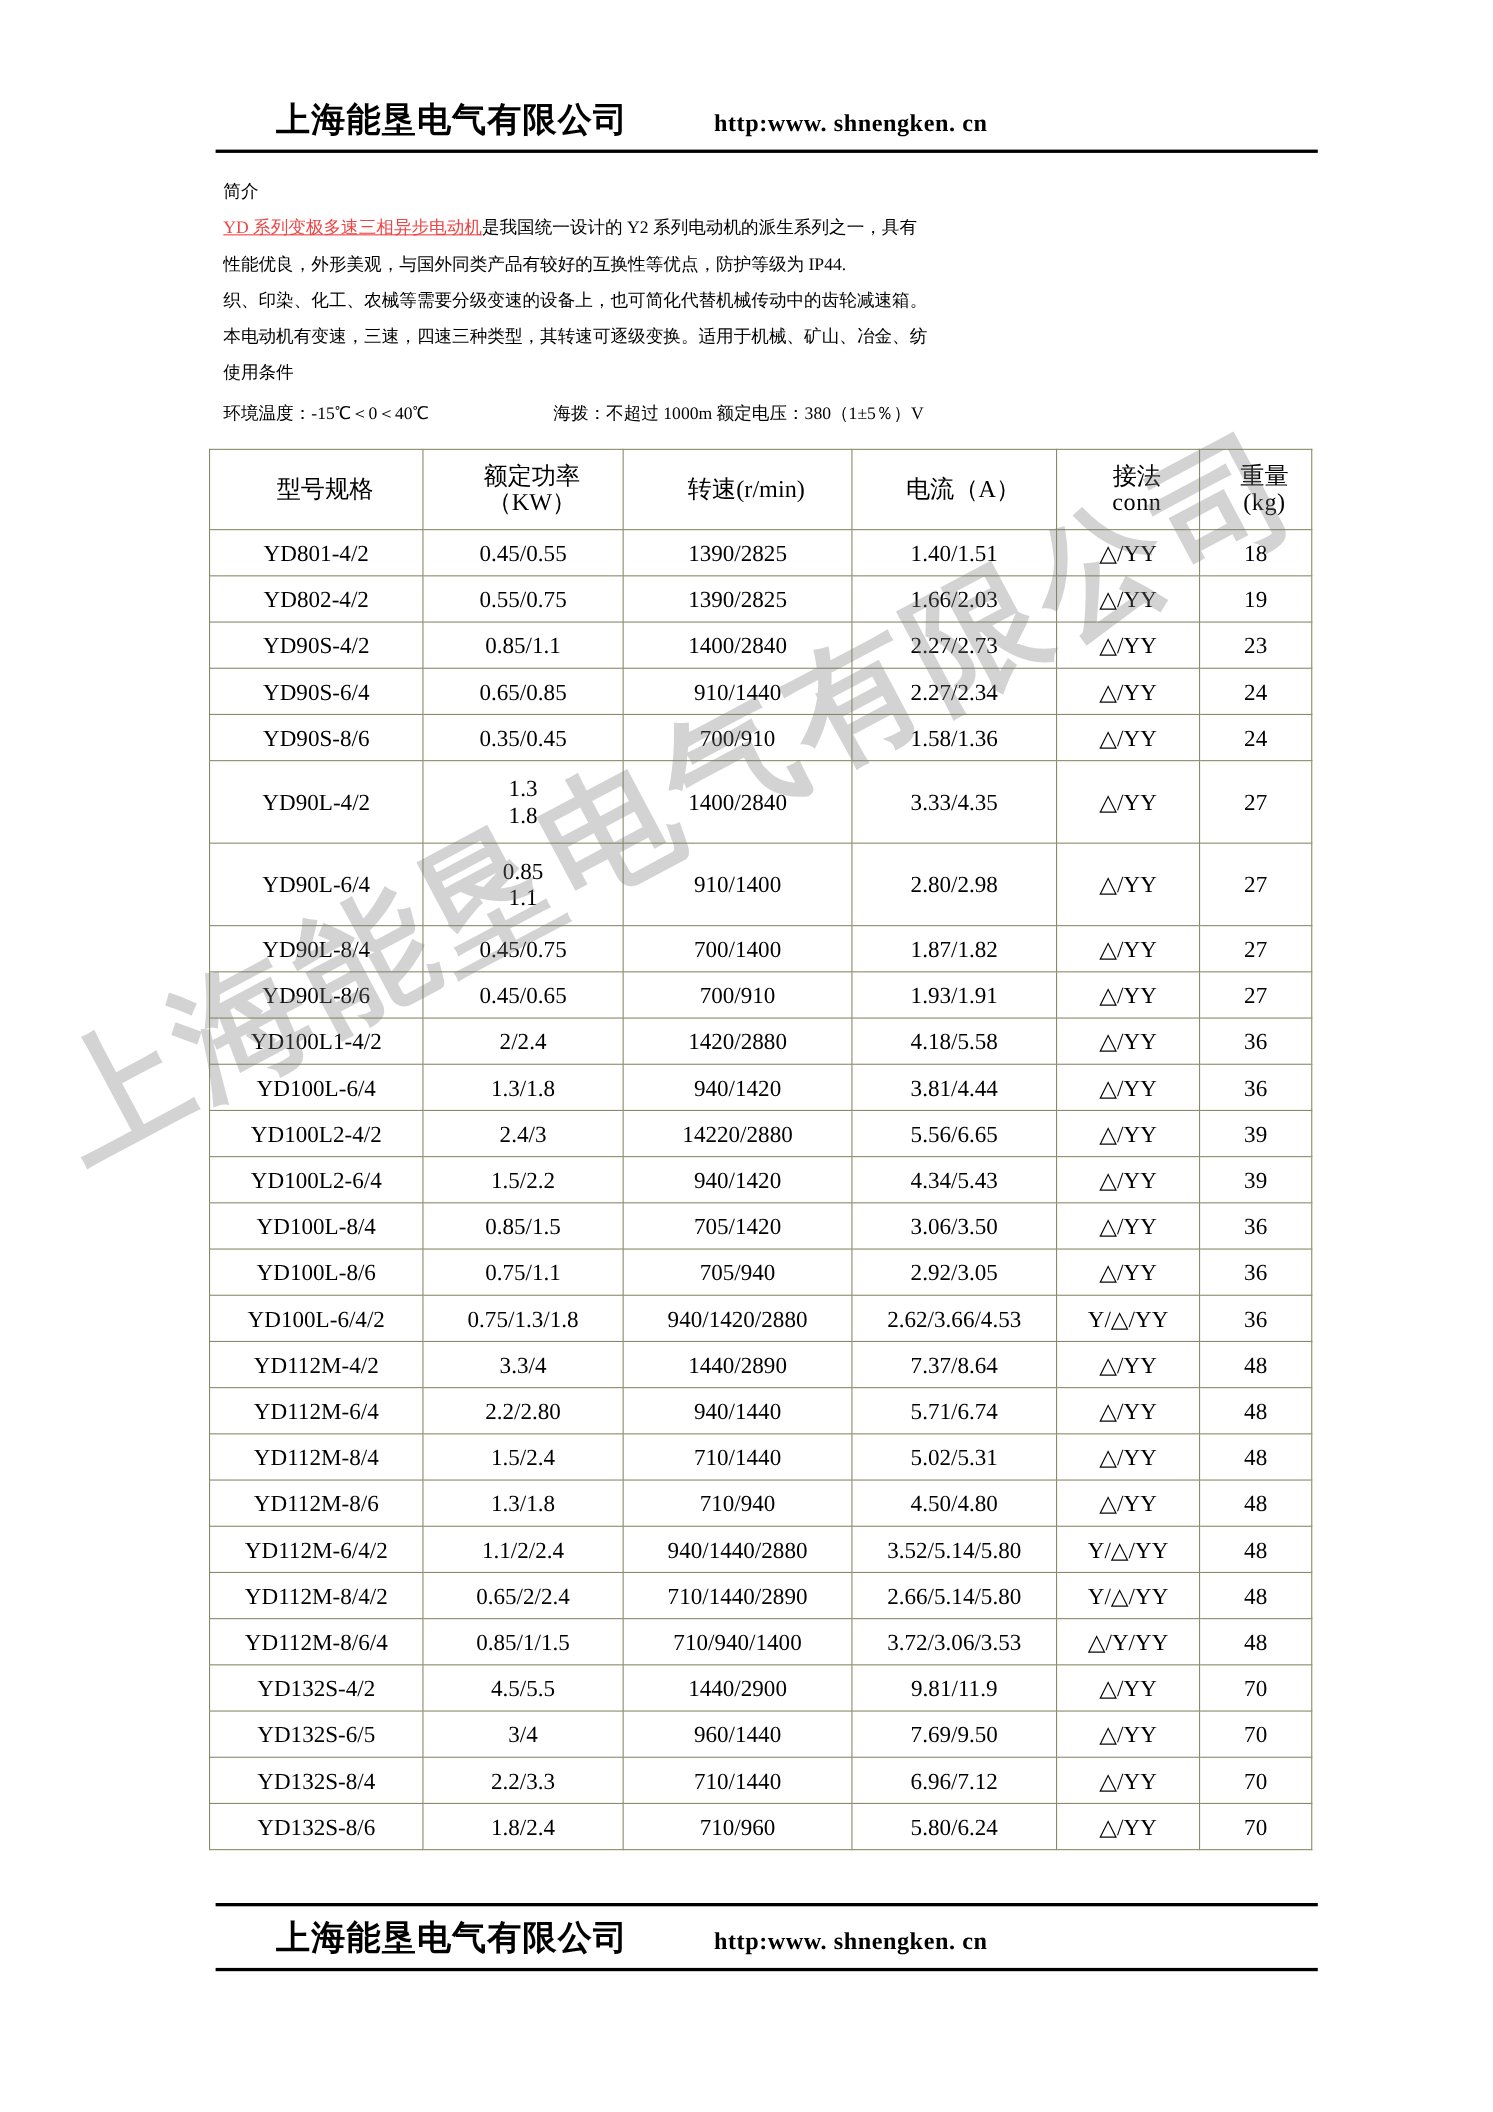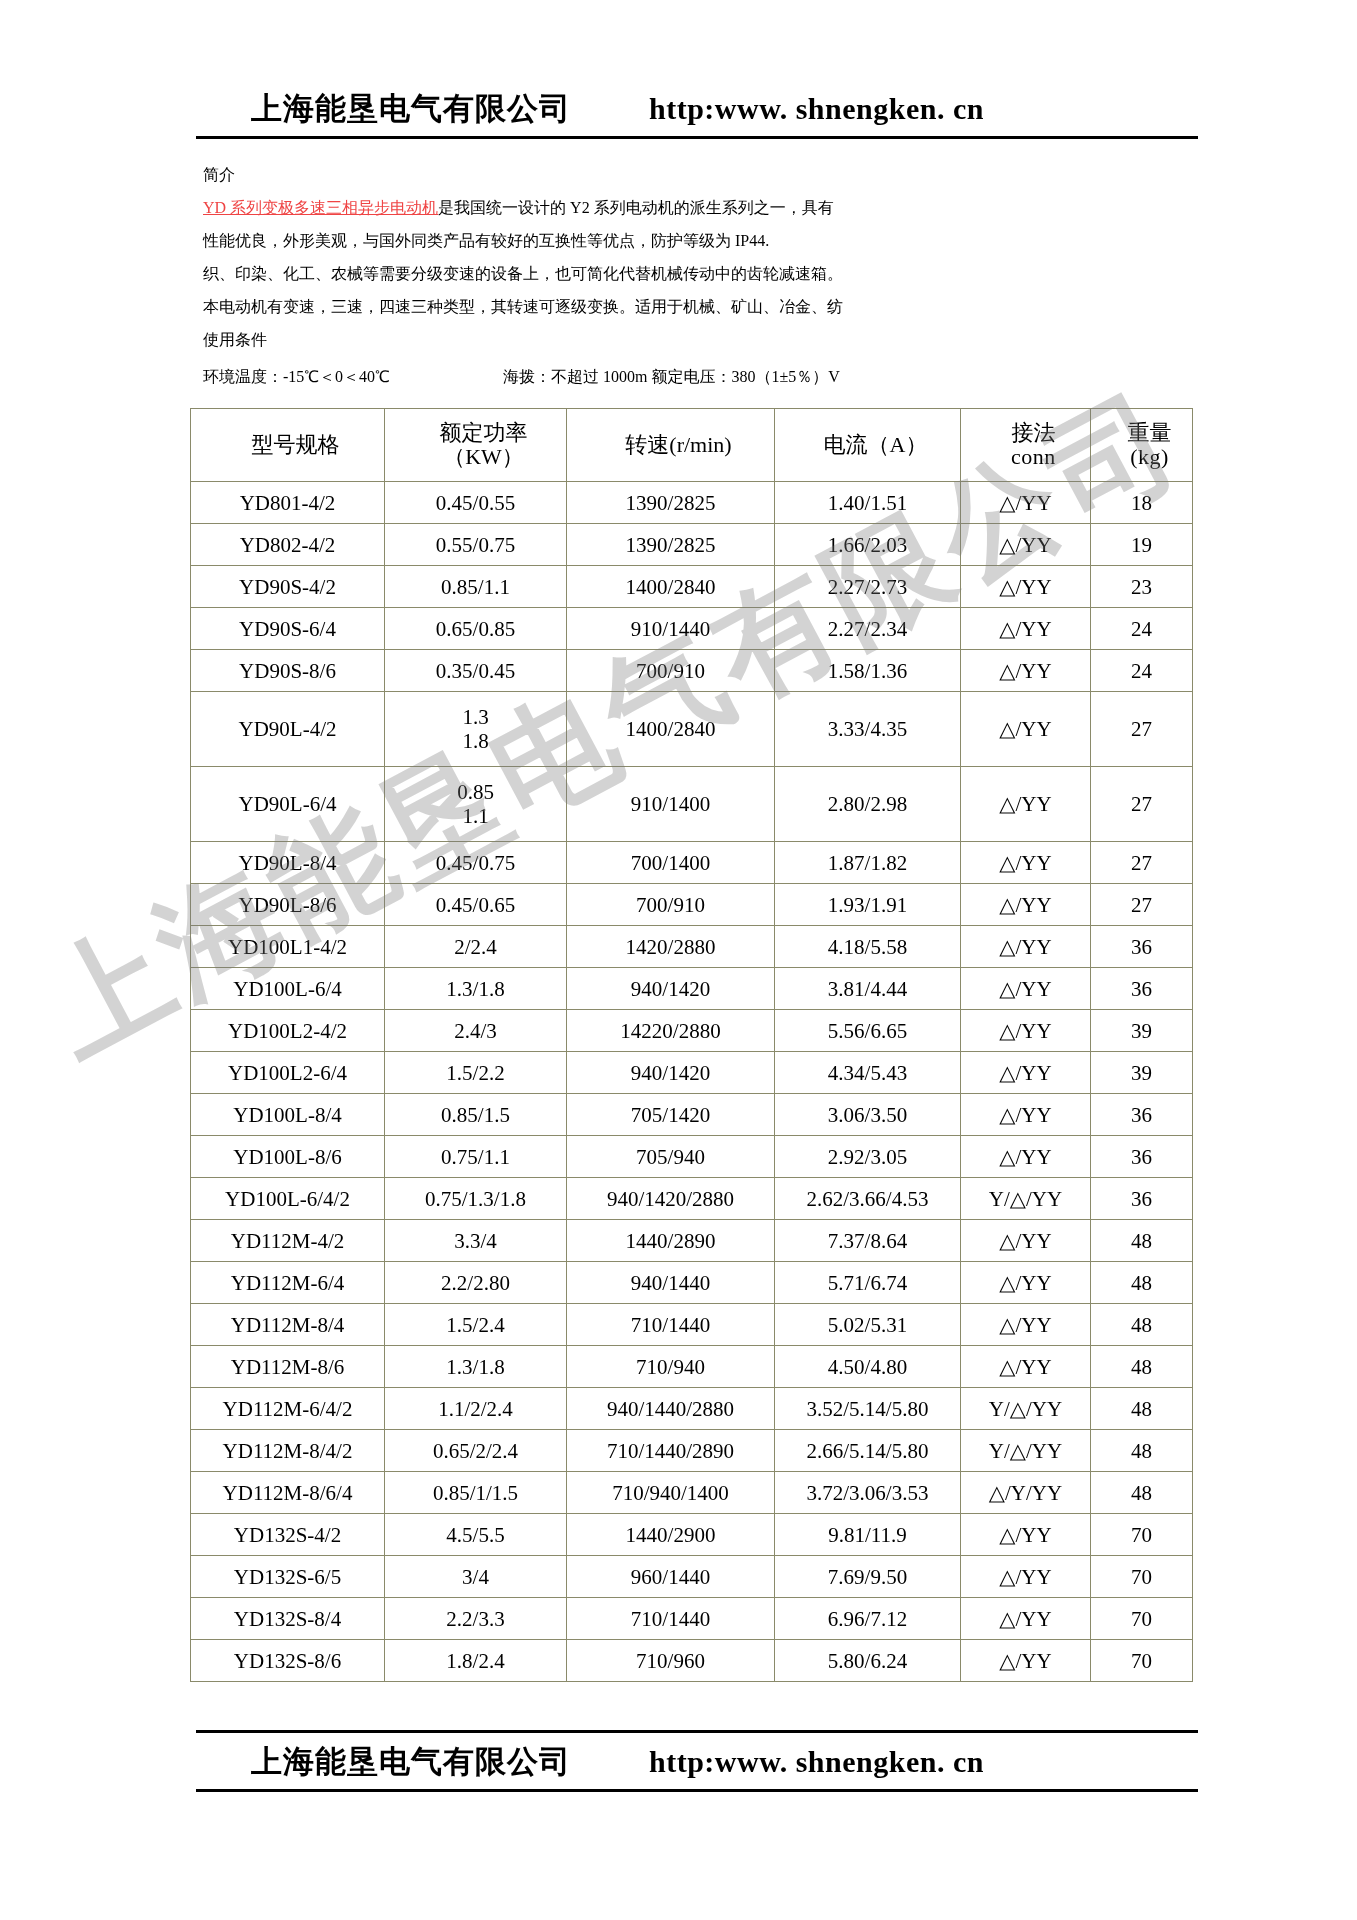--- a/index.html
+++ b/index.html
@@ -42,21 +42,21 @@
     font-weight: bold;
     padding-bottom: 6px;
   }
   .head-cn {
     font-size: 31px;
     letter-spacing: 1px;
     margin-left: 55px;
     white-space: nowrap;
   }
   .head-url {
-    font-size: 30px;
+    font-size: 22px;
     margin-left: 78px;
     letter-spacing: 0.5px;
     white-space: nowrap;
     font-family: "Liberation Serif", serif;
   }
   .rule {
     border-bottom: 3px solid #000;
     width: 100%;
   }
 

